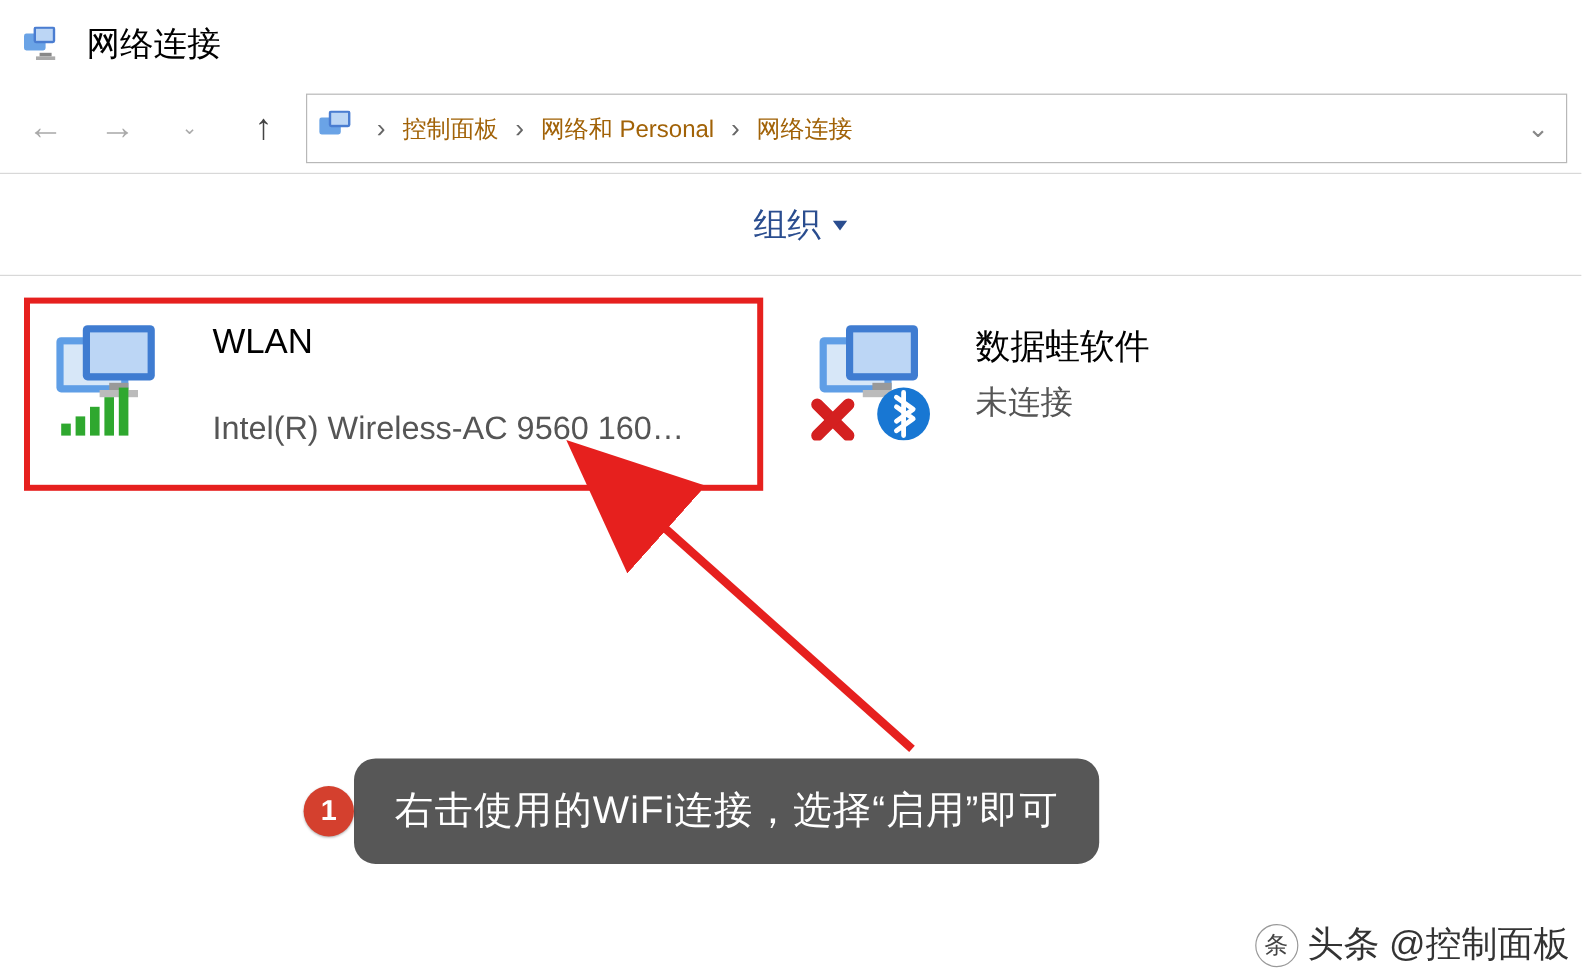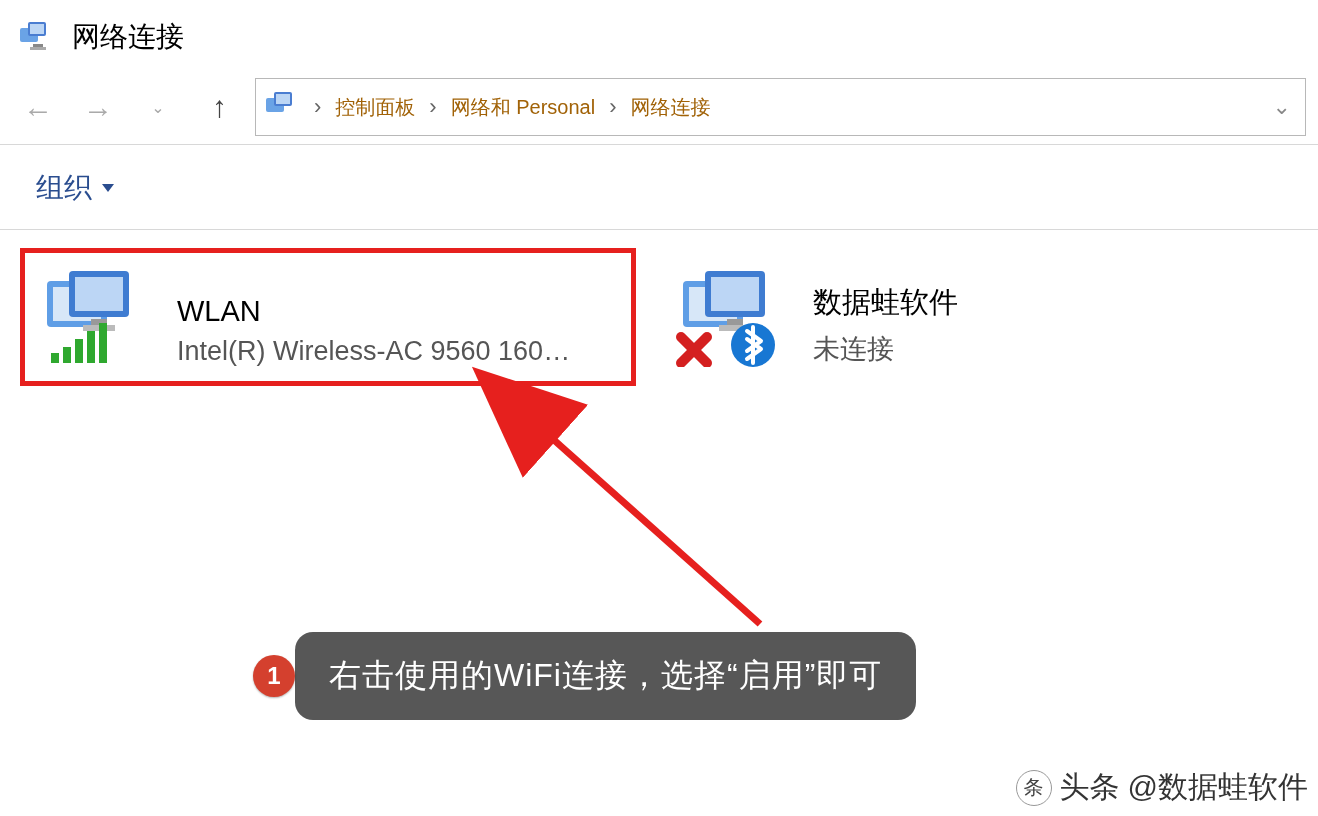--- a/index.html
+++ b/index.html
@@ -50,20 +50,21 @@
     }
     .address .loc-icon { width: 34px; height: 30px; }
     .crumb-sep { color: #666; font-size: 22px; padding: 0 4px; }
     .crumb { font-size: 20px; color: #a16207; white-space: nowrap; }
     
     .toolbar {
       padding: 24px 20px 22px 36px;
       display: flex;
       align-items: center;
       border-bottom: 1px solid #d8d8d8;
+      justify-content: center;
     }
     .toolbar .org {
       font-size: 28px; color: #2a4d8f;
       display: flex; align-items: center; gap: 6px;
     }
     .dd-caret {
       width: 0; height: 0; display: inline-block;
       border-left: 6px solid transparent;
       border-right: 6px solid transparent;
       border-top: 8px solid #2a4d8f;
@@ -72,33 +73,33 @@
     
     .content {
       padding: 18px 20px;
       display: flex;
       gap: 20px;
       position: relative;
     }
     .conn {
       display: flex;
       gap: 28px;
-      align-items: flex-end;
-      padding: 14px 16px 14px 14px;
+      align-items: flex-start;
+      padding: 14px 16px 31px 14px;
       width: 616px;
       position: relative;
     }
     .conn.highlight {
       border: 5px solid #e6201e;
     }
     .conn .iconwrap { width: 110px; height: 100px; position: relative; }
     .conn .texts { display: flex; flex-direction: column; gap: 8px; padding-top: 2px; }
     .conn .name { font-size: 29px; color: #000; }
     .conn .sub  { font-size: 27px; color: #555; }
-    .conn .dev  { font-size: 27px; color: #555; white-space: nowrap; overflow: hidden; text-overflow: ellipsis; max-width: 430px; }
+    .conn .dev  { font-size: 27px; color: #555; white-space: nowrap; overflow: hidden; text-overflow: ellipsis; max-width: 430px; margin-top: 32px; }
     
     .arrow-svg { position: absolute; left: 0; top: 0; pointer-events: none; }
     
     .anno {
       position: absolute;
       left: 295px; top: 632px;
       display: flex; align-items: stretch;
     }
     .anno .num {
       position: absolute;
@@ -247,14 +248,14 @@
 </svg>
 
 <div class="anno">
   <div class="num">1</div>
   <div class="box">右击使用的WiFi连接，选择“启用”即可</div>
 </div>
 
 <div class="wm">
   <span class="dot">条</span>
   <span>头条</span>
-  <span>@数据蛙软件</span>
+  <span>@控制面板</span>
 </div>
 
 </body></html>

